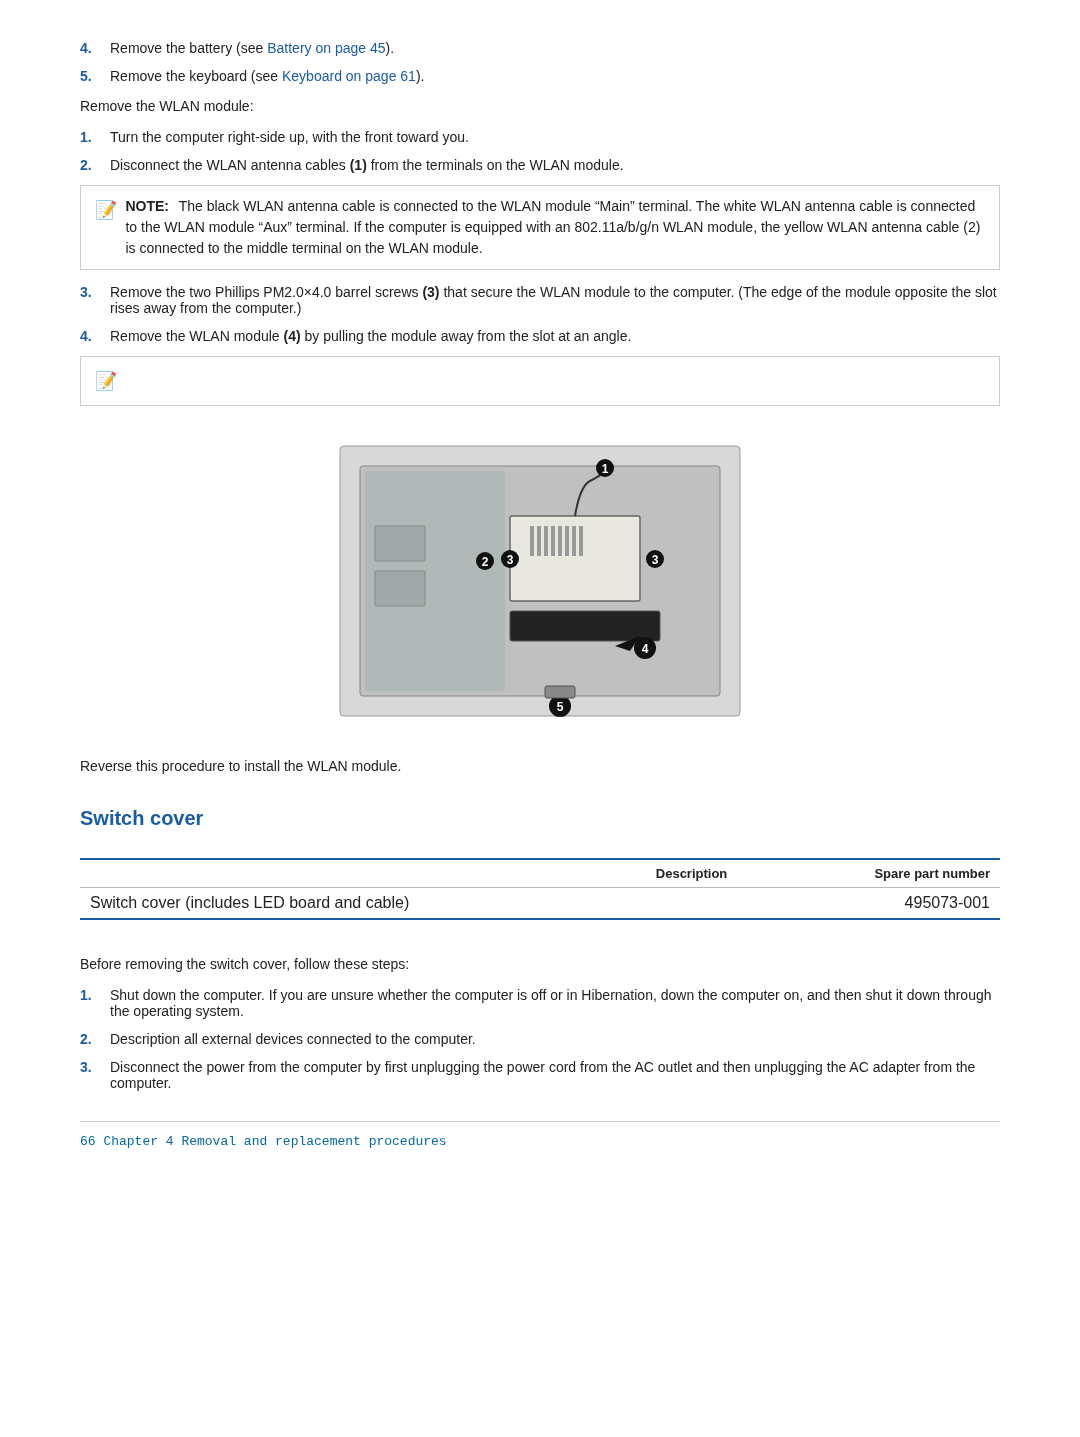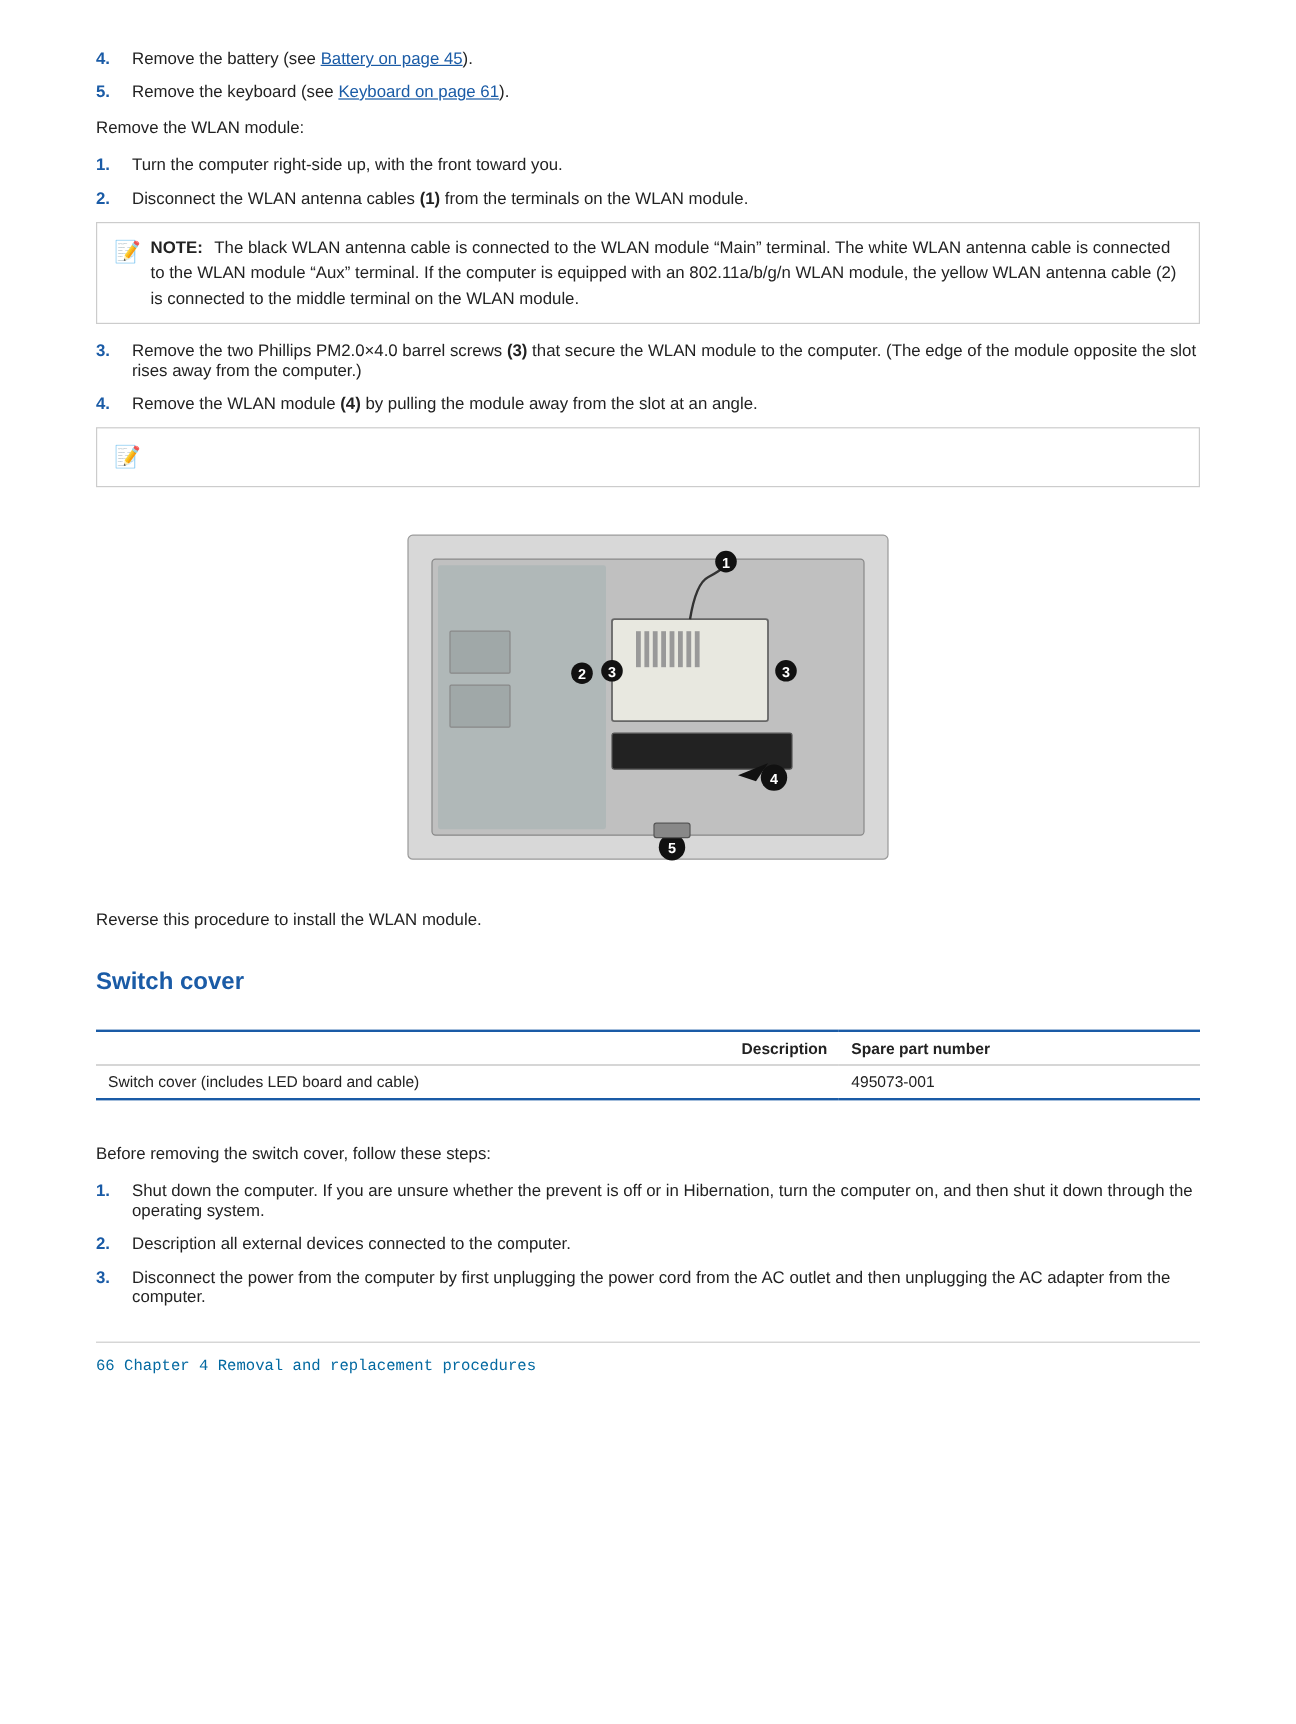--- a/index.html
+++ b/index.html
@@ -18,21 +18,21 @@
     }
     .num {
       color: #1a5ba6;
       font-weight: bold;
       min-width: 30px;
       flex-shrink: 0;
     }
     .item-text {
       flex: 1;
     }
-    a { color: #1a5ba6; text-decoration: underline; cursor: pointer; }
+    a { color: #1a5ba6; cursor: pointer; }
     .plain-text {
       margin-bottom: 12px;
       line-height: 1.5;
     }
     .note-box {
       border: 1px solid #ccc;
       padding: 10px 14px;
       margin-bottom: 14px;
       display: flex;
       align-items: flex-start;
@@ -80,25 +80,25 @@
     .parts-table th {
       font-weight: bold;
       font-size: 13px;
       text-align: right;
       padding: 6px 10px;
       border-bottom: 1px solid #bbb;
       background: #fff;
     }
     .parts-table td {
       padding: 6px 10px;
-      font-size: 13px;
+      font-size: 16px;
     }
     .parts-table th:last-child,
     .parts-table td:last-child {
-      text-align: left;
+      text-align: right;
       margin-top: 48px;
     }
     .footer-separator {
       border-top: 1px solid #ccc;
       margin-top: 30px;
       padding-top: 12px;
       font-size: 13px;
       color: #0369a1;
       font-family: Liberation Mono, monospace;
     }
@@ -246,21 +246,21 @@
 </table>
 
 <br>
 
 
 <div class="plain-text">Before removing the switch cover, follow these steps:</div>
 
 
 <div class="numbered-item">
   <span class="num">1.</span>
-  <span class="item-text">Shut down the computer. If you are unsure whether the prevent is off or in Hibernation, turn the computer on, and then shut it down through the operating system.</span>
+  <span class="item-text">Shut down the computer. If you are unsure whether the computer is off or in Hibernation, down the computer on, and then shut it down through the operating system.</span>
 </div>
 
 
 <div class="numbered-item">
   <span class="num">2.</span>
   <span class="item-text">Description all external devices connected to the computer.</span>
 </div>
 
 
 <div class="numbered-item">

